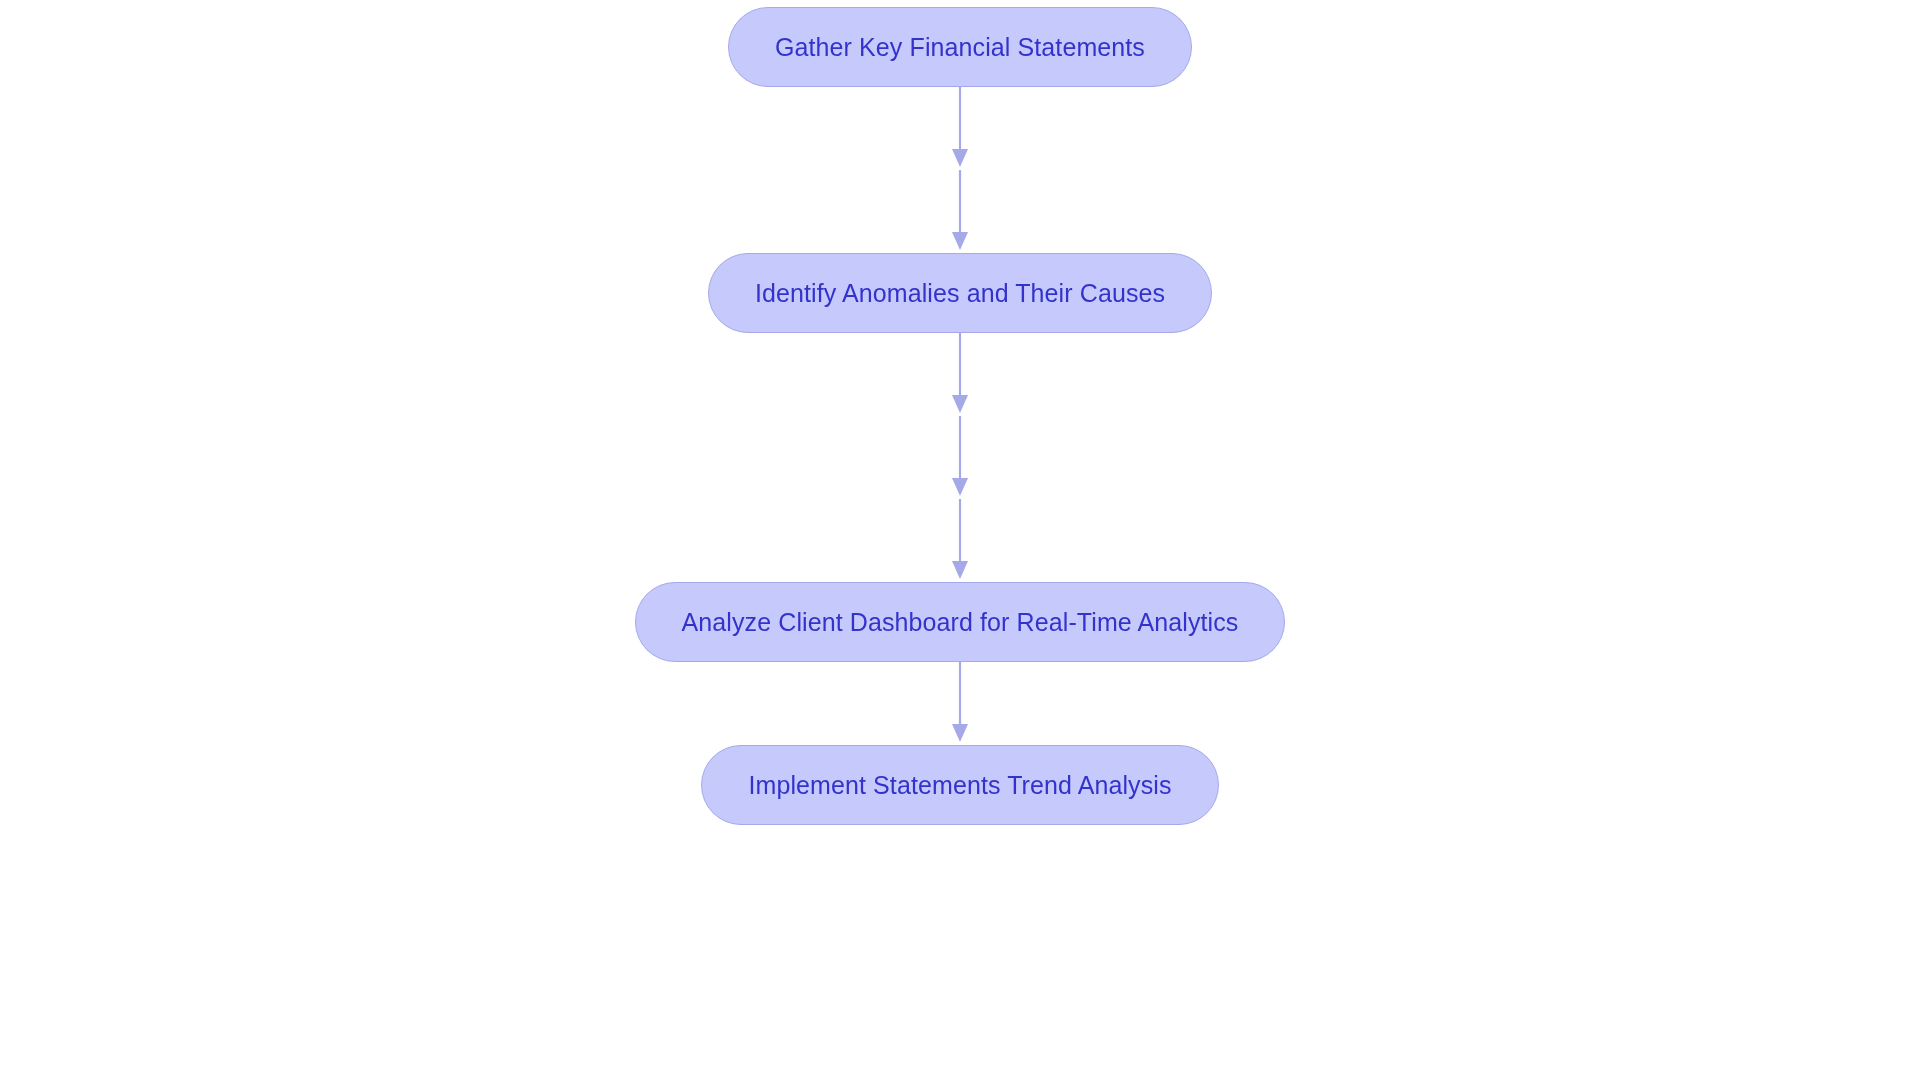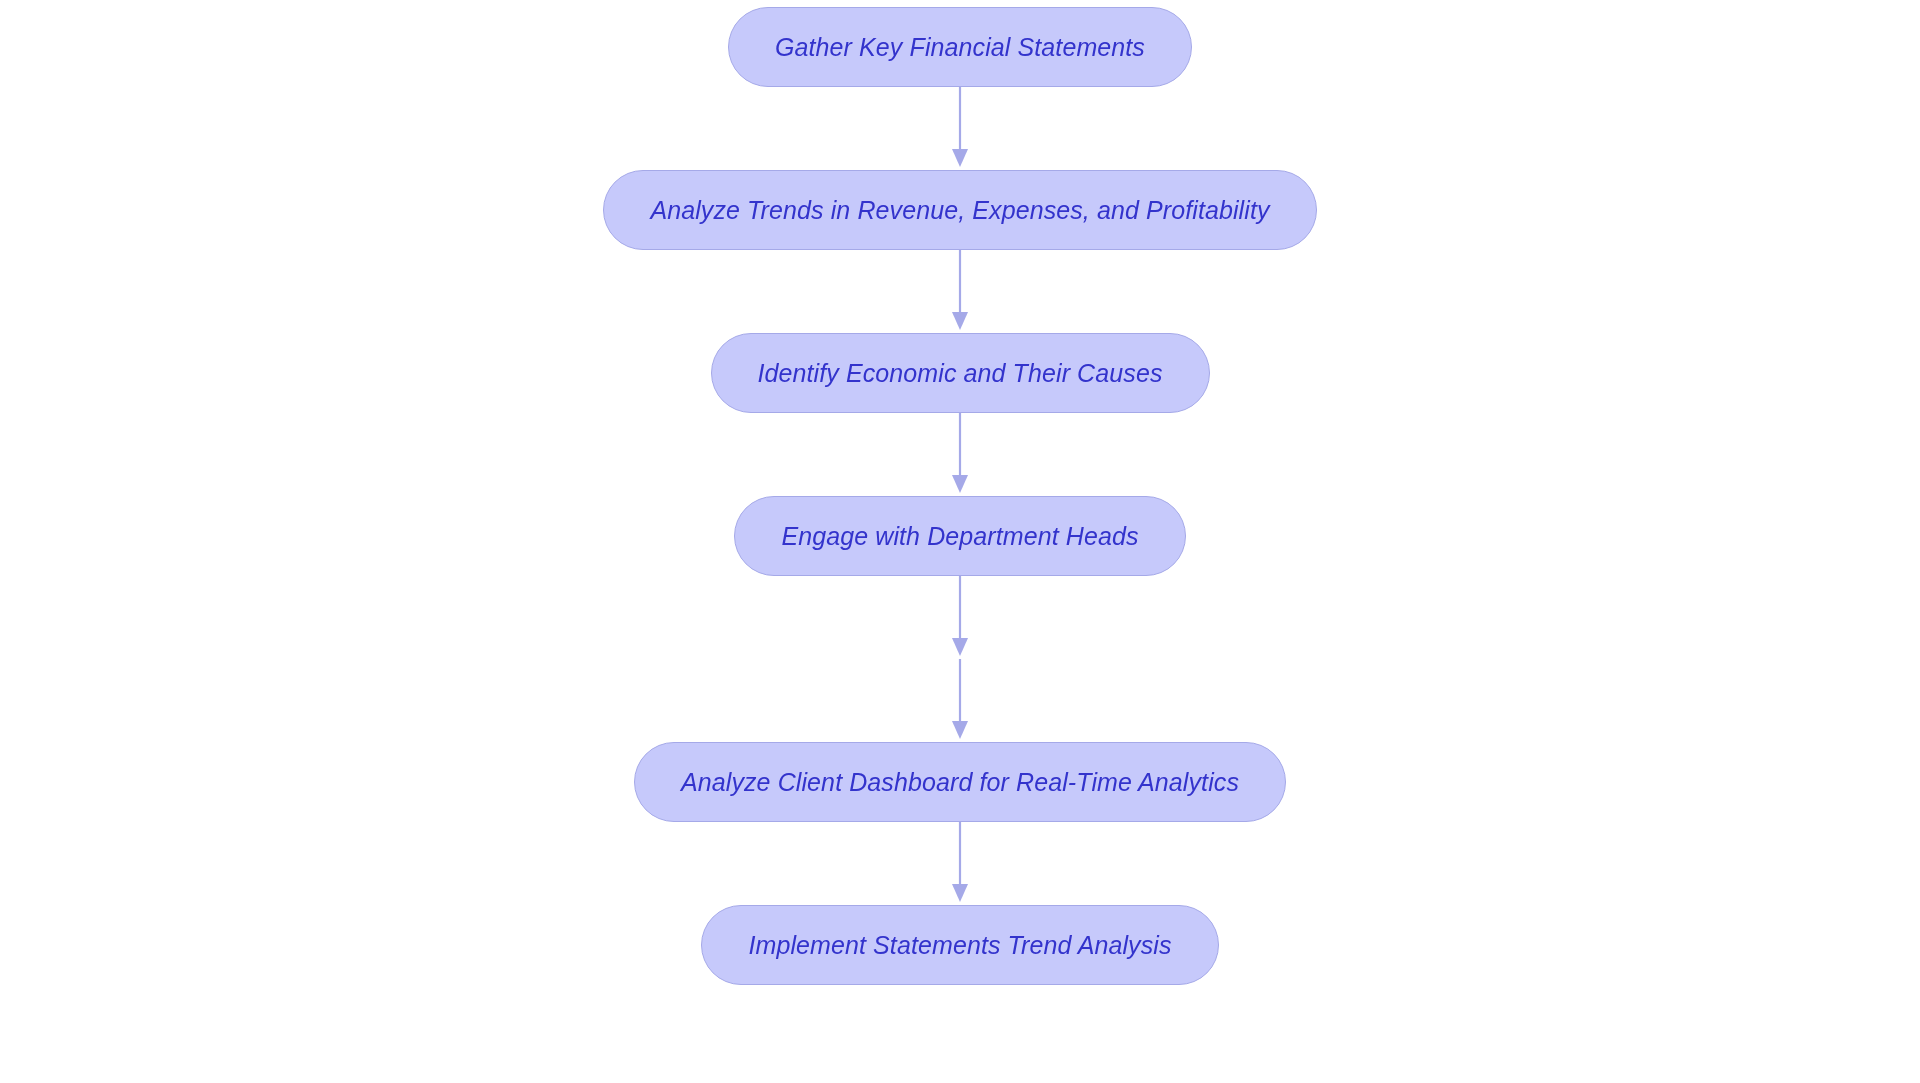--- a/index.html
+++ b/index.html
@@ -12,21 +12,20 @@
     height: 1083px;
     overflow: hidden;
     font-family: "Liberation Sans", sans-serif;
   }
 
   #flowchart {
     position: relative;
     width: 1584px;
     height: 1083px;
     background: #ffffff;
-    font-style: italic;
   }
 
   .flow-column {
     position: absolute;
     left: 0;
     top: 0;
     width: 1920px;
     height: 1083px;
     display: flex;
     flex-direction: column;
@@ -74,41 +73,35 @@
 
     <div class="node node-1">
       <span class="node-label">Gather Key Financial Statements</span>
     </div>
 
     <svg class="connector" viewBox="0 0 24 83" xmlns="http://www.w3.org/2000/svg">
       <line x1="12" y1="0" x2="12" y2="66" stroke="#a5a9e8" stroke-width="2.2"></line>
       <polygon points="12,80 4,62 20,62" fill="#a5a9e8"></polygon>
     </svg>
 
-    <div class="node node-2">
-      <span class="node-label">Analyze Trends in Revenue, Expenses, and Profitability</span>
+
+    <svg class="connector" viewBox="0 0 24 83" xmlns="http://www.w3.org/2000/svg">
+      <line x1="12" y1="0" x2="12" y2="66" stroke="#a5a9e8" stroke-width="2.2"></line>
+      <polygon points="12,80 4,62 20,62" fill="#a5a9e8"></polygon>
+    </svg>
+
+    <div class="node node-3">
+      <span class="node-label">Identify Anomalies and Their Causes</span>
     </div>
 
     <svg class="connector" viewBox="0 0 24 83" xmlns="http://www.w3.org/2000/svg">
       <line x1="12" y1="0" x2="12" y2="66" stroke="#a5a9e8" stroke-width="2.2"></line>
       <polygon points="12,80 4,62 20,62" fill="#a5a9e8"></polygon>
     </svg>
 
-    <div class="node node-3">
-      <span class="node-label">Identify Economic and Their Causes</span>
-    </div>
-
-    <svg class="connector" viewBox="0 0 24 83" xmlns="http://www.w3.org/2000/svg">
-      <line x1="12" y1="0" x2="12" y2="66" stroke="#a5a9e8" stroke-width="2.2"></line>
-      <polygon points="12,80 4,62 20,62" fill="#a5a9e8"></polygon>
-    </svg>
-
-    <div class="node node-4">
-      <span class="node-label">Engage with Department Heads</span>
-    </div>
 
     <svg class="connector" viewBox="0 0 24 83" xmlns="http://www.w3.org/2000/svg">
       <line x1="12" y1="0" x2="12" y2="66" stroke="#a5a9e8" stroke-width="2.2"></line>
       <polygon points="12,80 4,62 20,62" fill="#a5a9e8"></polygon>
     </svg>
 
 
     <svg class="connector" viewBox="0 0 24 83" xmlns="http://www.w3.org/2000/svg">
       <line x1="12" y1="0" x2="12" y2="66" stroke="#a5a9e8" stroke-width="2.2"></line>
       <polygon points="12,80 4,62 20,62" fill="#a5a9e8"></polygon>

